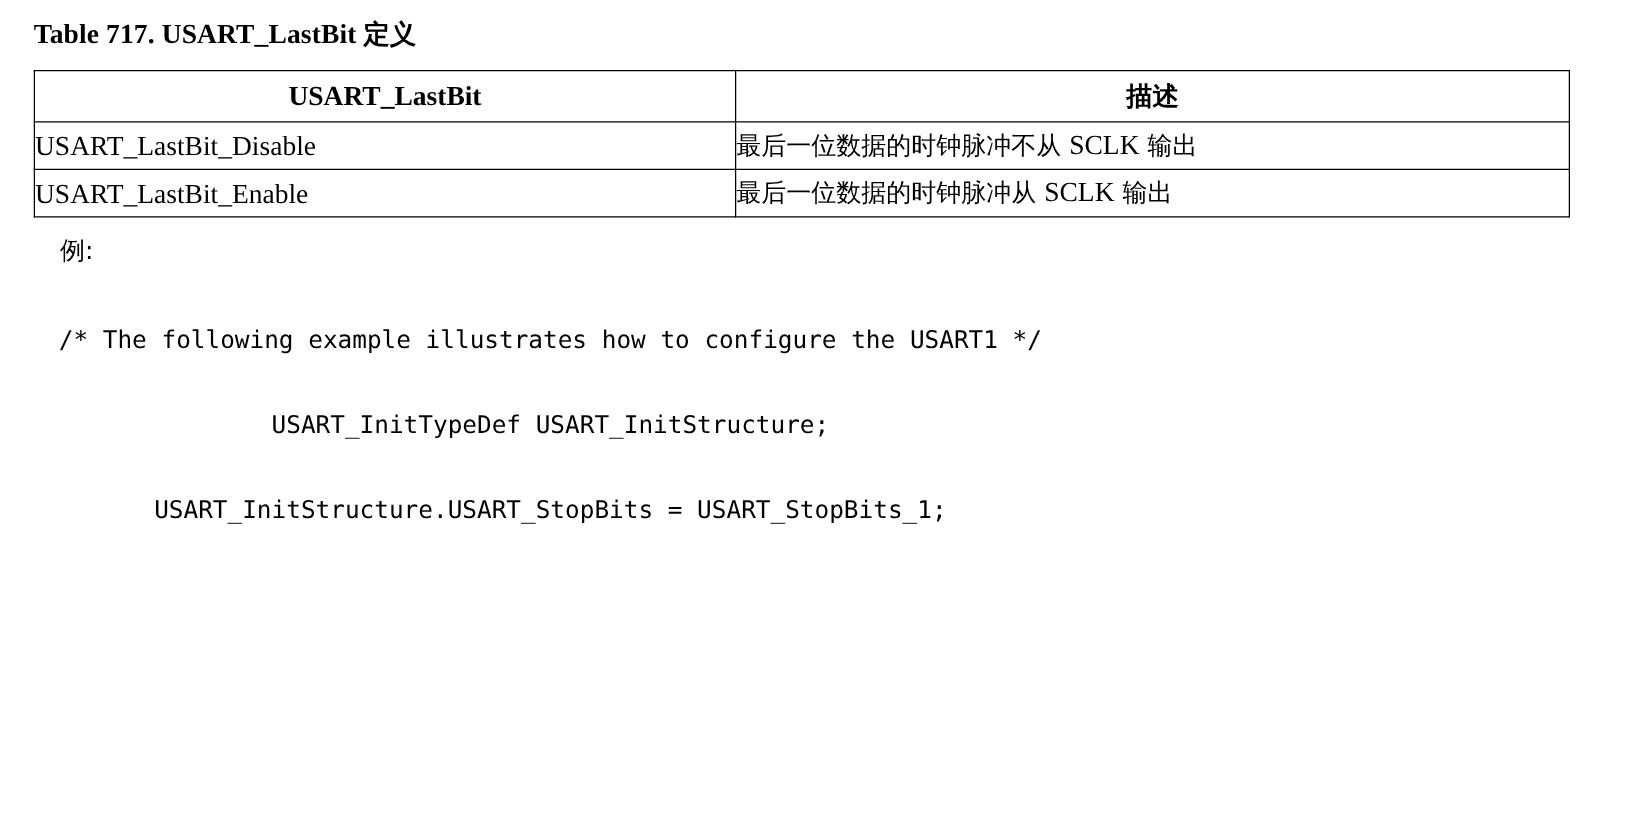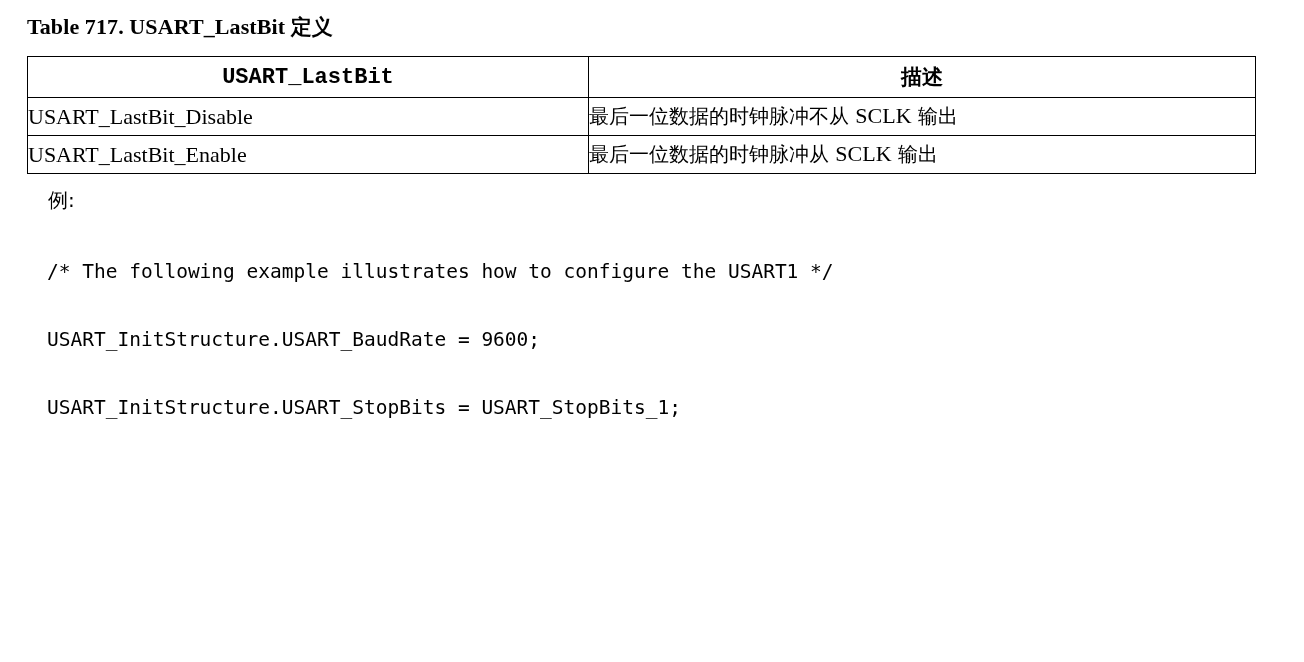--- a/index.html
+++ b/index.html
@@ -51,21 +51,21 @@
     vertical-align: middle;
   }
   .col-name { width: 561px; }
   .col-desc { width: 667px; }
 
   .hdr-cell {
     height: 40px;
     text-align: center;
     font-size: 22px;
     font-weight: bold;
-    font-family: Liberation Mono, monospace;
+    font-family: Liberation Serif, serif;
   }
   .hdr-cell.cjk {
     font-family: "DejaVu Sans", "Liberation Sans", sans-serif;
     font-size: 21px;
     font-weight: bold;
     margin-top: 13px;
   }
   .body-cell {
     height: 37px;
     font-size: 22px;
@@ -94,21 +94,21 @@
     position: absolute;
     left: 47px;
     top: 216px;
     font-family: "DejaVu Sans Mono", "Liberation Mono", monospace;
     font-size: 19.5px;
     line-height: 22.6px;
     white-space: pre;
     letter-spacing: 0px;
     color: #000000;
   }
-  .code-line { white-space: pre; }
+  .code-line { white-space: pre; text-align: center; }
 </style>
 </head>
 <body>
 
 <div class="page">
 
   <div class="table-caption">
     <span>Table 717. USART_LastBit </span><span class="cjk">定义</span>
   </div>
 
@@ -132,21 +132,21 @@
         <td class="body-cell">USART_LastBit_Enable</td>
         <td class="body-cell desc"><span>最后一位数据的时钟脉冲从 </span><span class="latin">SCLK</span><span> 输出</span></td>
       </tr>
     </tbody>
   </table>
 
   <div class="example-label">例:</div>
 
   <div class="code-block">
     <div class="code-line">/* The following example illustrates how to configure the USART1 */</div>
-    <div class="code-line">USART_InitStructure.USART_BaudRate = 9600;</div>
+    <div class="code-line">USART_InitTypeDef USART_InitStructure;</div>
     <div class="code-line">USART_InitStructure.USART_StopBits = USART_StopBits_1;</div>
     
     
     
     
     
     
     
     
   </div>

